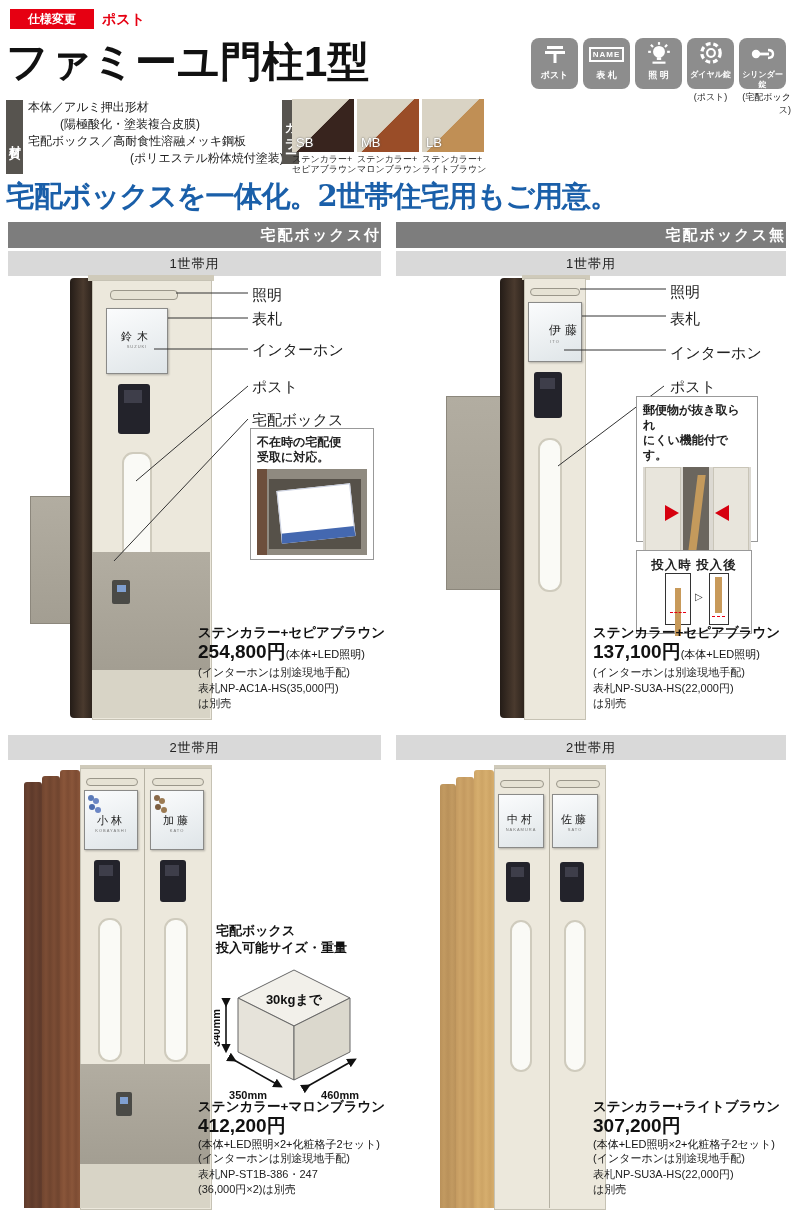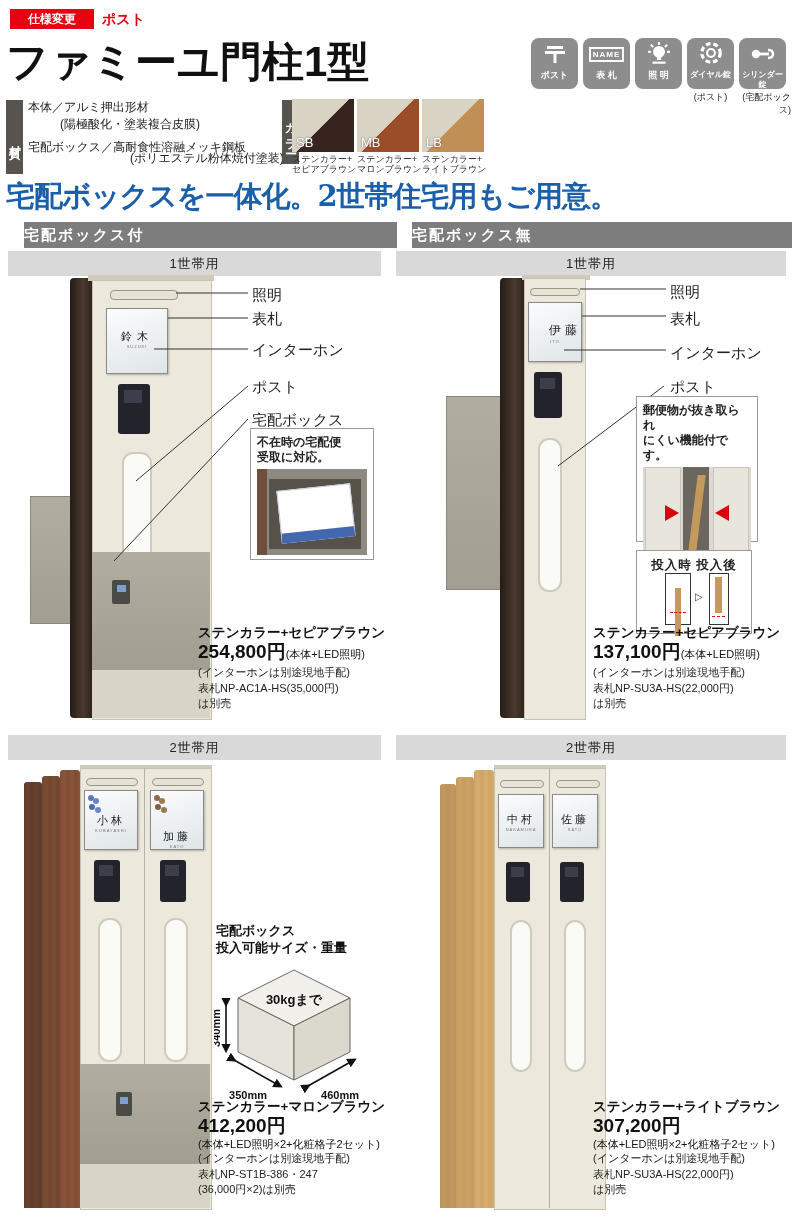--- a/index.html
+++ b/index.html
@@ -33,21 +33,21 @@
   .sw-cap{top:154px;font-size:9px;line-height:10px;color:#222;width:66px;}
 
   .headline{left:6px;top:177px;font-family:"DejaVu Serif","Liberation Serif",serif;
     font-size:29px;font-weight:bold;color:#1a5fa9;letter-spacing:-1px;white-space:nowrap;}
 
   
   .col{position:absolute;top:222px;height:1005px;}
   .col-left{left:8px;width:373px;}
   .col-right{left:396px;width:390px;}
   .col-header{position:absolute;left:0;top:0;width:100%;height:26px;background:#7d7d7d;color:#fff;
-    font-size:15px;font-weight:bold;text-align:left;line-height:26px;letter-spacing:2px;margin-left:16px;}
+    font-size:15px;font-weight:bold;text-align:right;line-height:26px;letter-spacing:2px;}
   .sub-header{position:absolute;left:0;width:100%;height:25px;background:#d9d9d9;color:#222;
     font-size:13px;text-align:center;line-height:25px;letter-spacing:1px;}
 
   
   .illus{position:absolute;}
   .pillar-face{position:absolute;background:#ece8dc;border:1px solid #c6c2b4;}
   .dark-strip{position:absolute;background:linear-gradient(90deg,#241c17,#4a3a2e 60%,#2e241d);border-radius:4px 0 0 4px;}
   .top-cap{position:absolute;background:#cfcaba;}
   .light-bar{position:absolute;background:#e6e2d4;border:1px solid #9a968a;border-radius:4px;}
   .nameplate{position:absolute;background:linear-gradient(160deg,#fbfcfd,#dfe5e8);border:1px solid #8a8a88;
@@ -158,21 +158,21 @@
       </svg>
     </div>
     <div class="tlabel small">シリンダー錠</div>
   </div>
   <div class="abs tile-sub" style="left:687px;">(ポスト)</div>
   <div class="abs tile-sub" style="left:735px;width:56px;text-align:right;">(宅配ボックス)</div>
 
   <div class="abs vtab" style="left:6px;top:100px;height:74px;">材質</div>
   <div class="abs mat-line" style="left:28px;top:99px;">本体／アルミ押出形材</div>
   <div class="abs mat-line" style="left:60px;top:116px;">(陽極酸化・塗装複合皮膜)</div>
-  <div class="abs mat-line" style="left:28px;top:139px;">宅配ボックス／高耐食性溶融メッキ鋼板</div>
+  <div class="abs mat-line" style="left:28px;top:133px;">宅配ボックス／高耐食性溶融メッキ鋼板</div>
   <div class="abs mat-line" style="left:130px;top:150px;">(ポリエステル粉体焼付塗装)</div>
 
   <div class="abs vtab" style="left:282px;top:100px;height:64px;">カラー</div>
   <div class="swatch sw-sb" style="left:292px;">
     <span class="sw-code">SB</span>
   </div>
   <div class="swatch sw-mb" style="left:357px;">
     <span class="sw-code">MB</span>
   </div>
   <div class="swatch sw-lb" style="left:422px;">
@@ -261,21 +261,21 @@
       <div style="position:absolute;left:120px;top:0;width:1px;height:440px;background:#b5b1a3;"></div>
       <div class="light-bar" style="left:62px;top:10px;width:50px;height:6px;"></div>
       <div class="light-bar" style="left:128px;top:10px;width:50px;height:6px;"></div>
       <div class="nameplate" style="left:60px;top:22px;width:52px;height:58px;">
         <span class="flowers" style="left:3px;top:4px;background:#5a7ab8;box-shadow:5px 3px 0 #6b86c4,1px 9px 0 #4c6cae,7px 12px 0 #6b86c4;"></span>
         <div class="np-name" style="font-size:11px;margin-top:22px;letter-spacing:3px;">小林</div>
         <div class="np-romaji">KOBAYASHI</div>
       </div>
       <div class="nameplate" style="left:126px;top:22px;width:52px;height:58px;">
         <span class="flowers" style="left:3px;top:4px;background:#8a6a4a;box-shadow:5px 3px 0 #9b7a52,1px 9px 0 #7c5e40,7px 12px 0 #9b7a52;"></span>
-        <div class="np-name" style="font-size:11px;margin-top:38px;letter-spacing:3px;">加藤</div>
+        <div class="np-name" style="font-size:11px;margin-top:22px;letter-spacing:3px;">加藤</div>
         <div class="np-romaji">KATO</div>
       </div>
       <div class="intercom" style="left:70px;top:92px;width:26px;height:42px;"></div>
       <div class="intercom" style="left:136px;top:92px;width:26px;height:42px;"></div>
       <div class="slot" style="left:74px;top:150px;width:20px;height:140px;"></div>
       <div class="slot" style="left:140px;top:150px;width:20px;height:140px;"></div>
       <div class="gray-box" style="left:56px;top:296px;width:130px;height:100px;"></div>
       <div class="lock" style="left:92px;top:324px;width:16px;height:24px;"></div>
       <div class="bottom-strip" style="left:56px;top:396px;width:130px;height:44px;"></div>
     </div>

